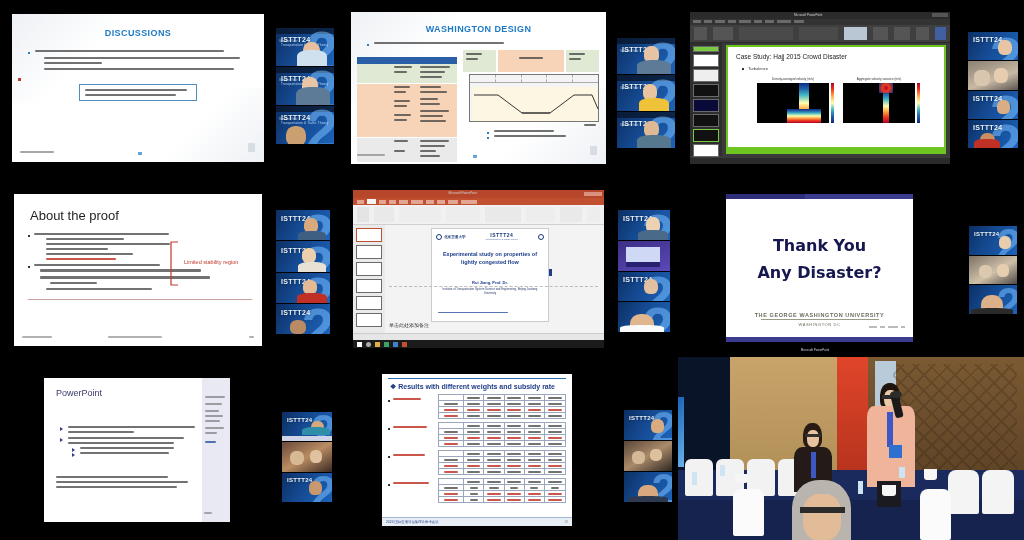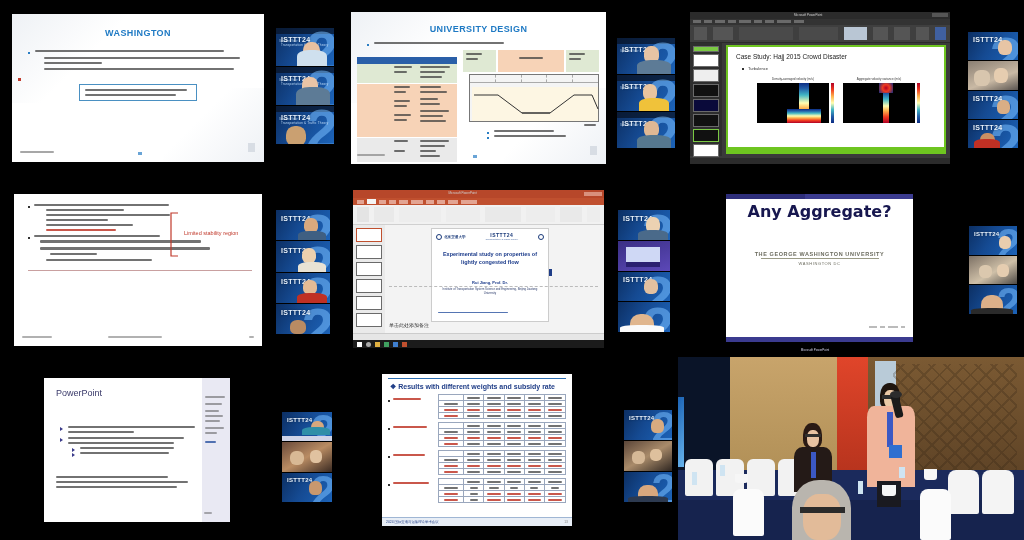--- a/index.html
+++ b/index.html
@@ -110,21 +110,21 @@
 </style>
 </head>
 <body>
 
 <div id="stage">
 
   <div class="panel" style="left:0;top:0;width:341px;height:180px;">
     <div class="slide" style="left:12px;top:14px;width:252px;height:148px;">
       <div class="slide-accent-corner"></div>
       <div class="slide-accent-corner2"></div>
-      <div class="slide-title-blue" style="margin-top:14px;font-size:9px;">WASHINGTON</div>
+      <div class="slide-title-blue" style="margin-top:14px;font-size:9px;">DISCUSSIONS</div>
       <div style="position:relative;margin:12px 14px 0 16px;">
         <div style="position:relative;padding-left:7px;margin-bottom:5px;">
           <div class="bullet-dot"></div>
           <div class="tl" style="width:88%;"></div>
         </div>
         <div style="position:relative;padding-left:16px;margin-bottom:4px;">
           <div class="tl" style="width:95%;"></div>
           <div class="tl" style="width:28%;"></div>
         </div>
         <div style="position:relative;padding-left:16px;">
@@ -166,21 +166,21 @@
         <div class="sublogo">Transportation &amp; Traffic Theory</div>
         <div class="person" style="left:10px;bottom:-2px;width:20px;height:20px;background:#caa071;"></div>
       </div>
     </div>
   </div>
 
   <div class="panel" style="left:341px;top:0;width:341px;height:180px;">
     <div class="slide" style="left:10px;top:12px;width:255px;height:152px;">
       <div class="slide-accent-corner"></div>
       <div class="slide-accent-corner2"></div>
-      <div class="slide-title-blue" style="margin-top:12px;font-size:9px;">UNIVERSITY DESIGN</div>
+      <div class="slide-title-blue" style="margin-top:12px;font-size:9px;">WASHINGTON DESIGN</div>
       <div style="position:relative;margin:8px 0 0 16px;padding-left:7px;">
         <div class="bullet-dot"></div>
           <div class="tl" style="width:56%;"></div>
       </div>
 
       <div style="position:absolute;left:6px;top:45px;width:100px;">
         <div style="display:flex;height:7px;">
           <div style="flex:1;background:#2a5fa8;"></div>
             <div style="flex:1;background:#2a5fa8;"></div>
           <div style="flex:1.3;background:#2a5fa8;"></div>
@@ -401,20 +401,21 @@
         <div class="big2">2</div>
         <div class="logo" style="top:14%;">ISTTT24</div>
         <div class="person" style="left:12px;bottom:0;width:15px;height:15px;background:#c98f63;"></div>
         <div class="torso" style="left:6px;bottom:0;width:26px;height:9px;background:#c03024;"></div>
       </div>
     </div>
   </div>
 
   <div class="panel" style="left:0;top:180px;width:341px;height:180px;">
     <div class="slide" style="left:14px;top:14px;width:248px;height:152px;">
+      <div style="margin:14px 0 0 16px;font-size:13px;color:#1f1f1f;font-family:'Liberation Sans',sans-serif;">About the proof</div>
       <div style="position:relative;margin:10px 10px 0 14px;border-bottom:1px solid #c9a0a0;padding-bottom:6px;">
         <div style="position:relative;padding-left:6px;">
             <div class="bullet-dot" style="background:#333;"></div>
           <div class="tl" style="width:62%;"></div>
           </div>
         <div style="padding-left:18px;margin-top:2px;">
           <div class="tl" style="width:38%;"></div>
           <div class="tl" style="width:60%;"></div>
           <div class="tl" style="width:30%;"></div>
           <div class="tl" style="width:42%;"></div>
@@ -571,21 +572,22 @@
         <div class="torso" style="left:2px;bottom:0;width:44px;height:7px;background:#fafafa;"></div>
       </div>
     </div>
   </div>
 
   <div class="panel" style="left:682px;top:180px;width:342px;height:180px;">
     <div class="ty" style="left:44px;top:14px;width:187px;height:148px;">
       <div class="topband">
           <i></i>
         </div>
-      <div class="tytext" style="margin-top:8px;font-size:16px;">Any Aggregate?</div>
+      <div class="tytext" style="margin-top:42px;font-size:16px;">Thank You</div>
+      <div class="tytext" style="margin-top:8px;font-size:16px;">Any Disaster?</div>
       <div style="margin-top:30px;">
         <div class="univ" style="font-size:5.5px;font-weight:bold;">THE GEORGE WASHINGTON UNIVERSITY</div>
         <div class="rule" style="width:118px;"></div>
         <div class="univ" style="font-size:4px;">WASHINGTON DC</div>
       </div>
       <div style="position:absolute;right:8px;bottom:14px;display:flex;gap:3px;">
         <div style="width:8px;height:2px;background:#bbb;"></div>
           <div style="width:5px;height:2px;background:#bbb;"></div>
         <div style="width:10px;height:2px;background:#bbb;"></div>
           <div style="width:4px;height:2px;background:#bbb;"></div>

